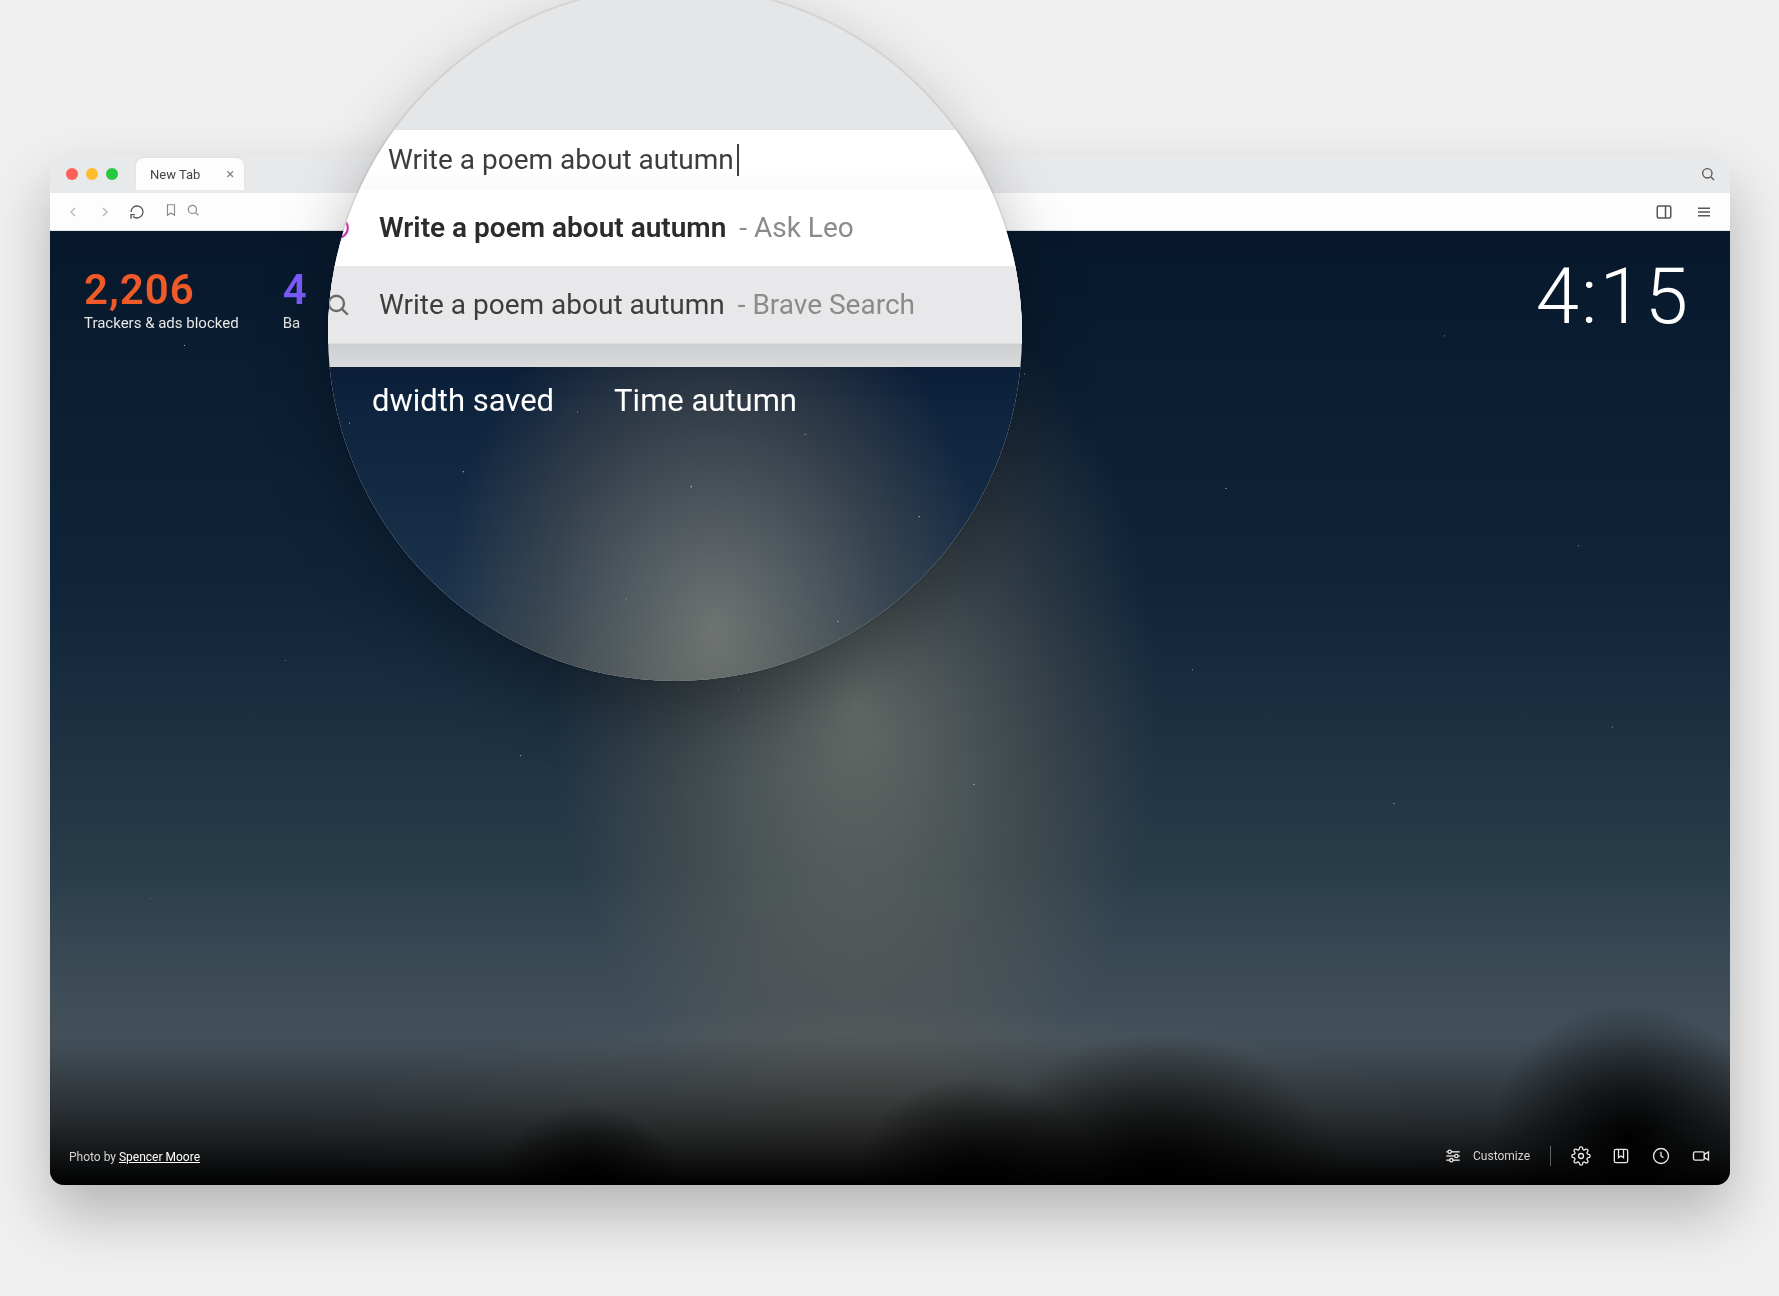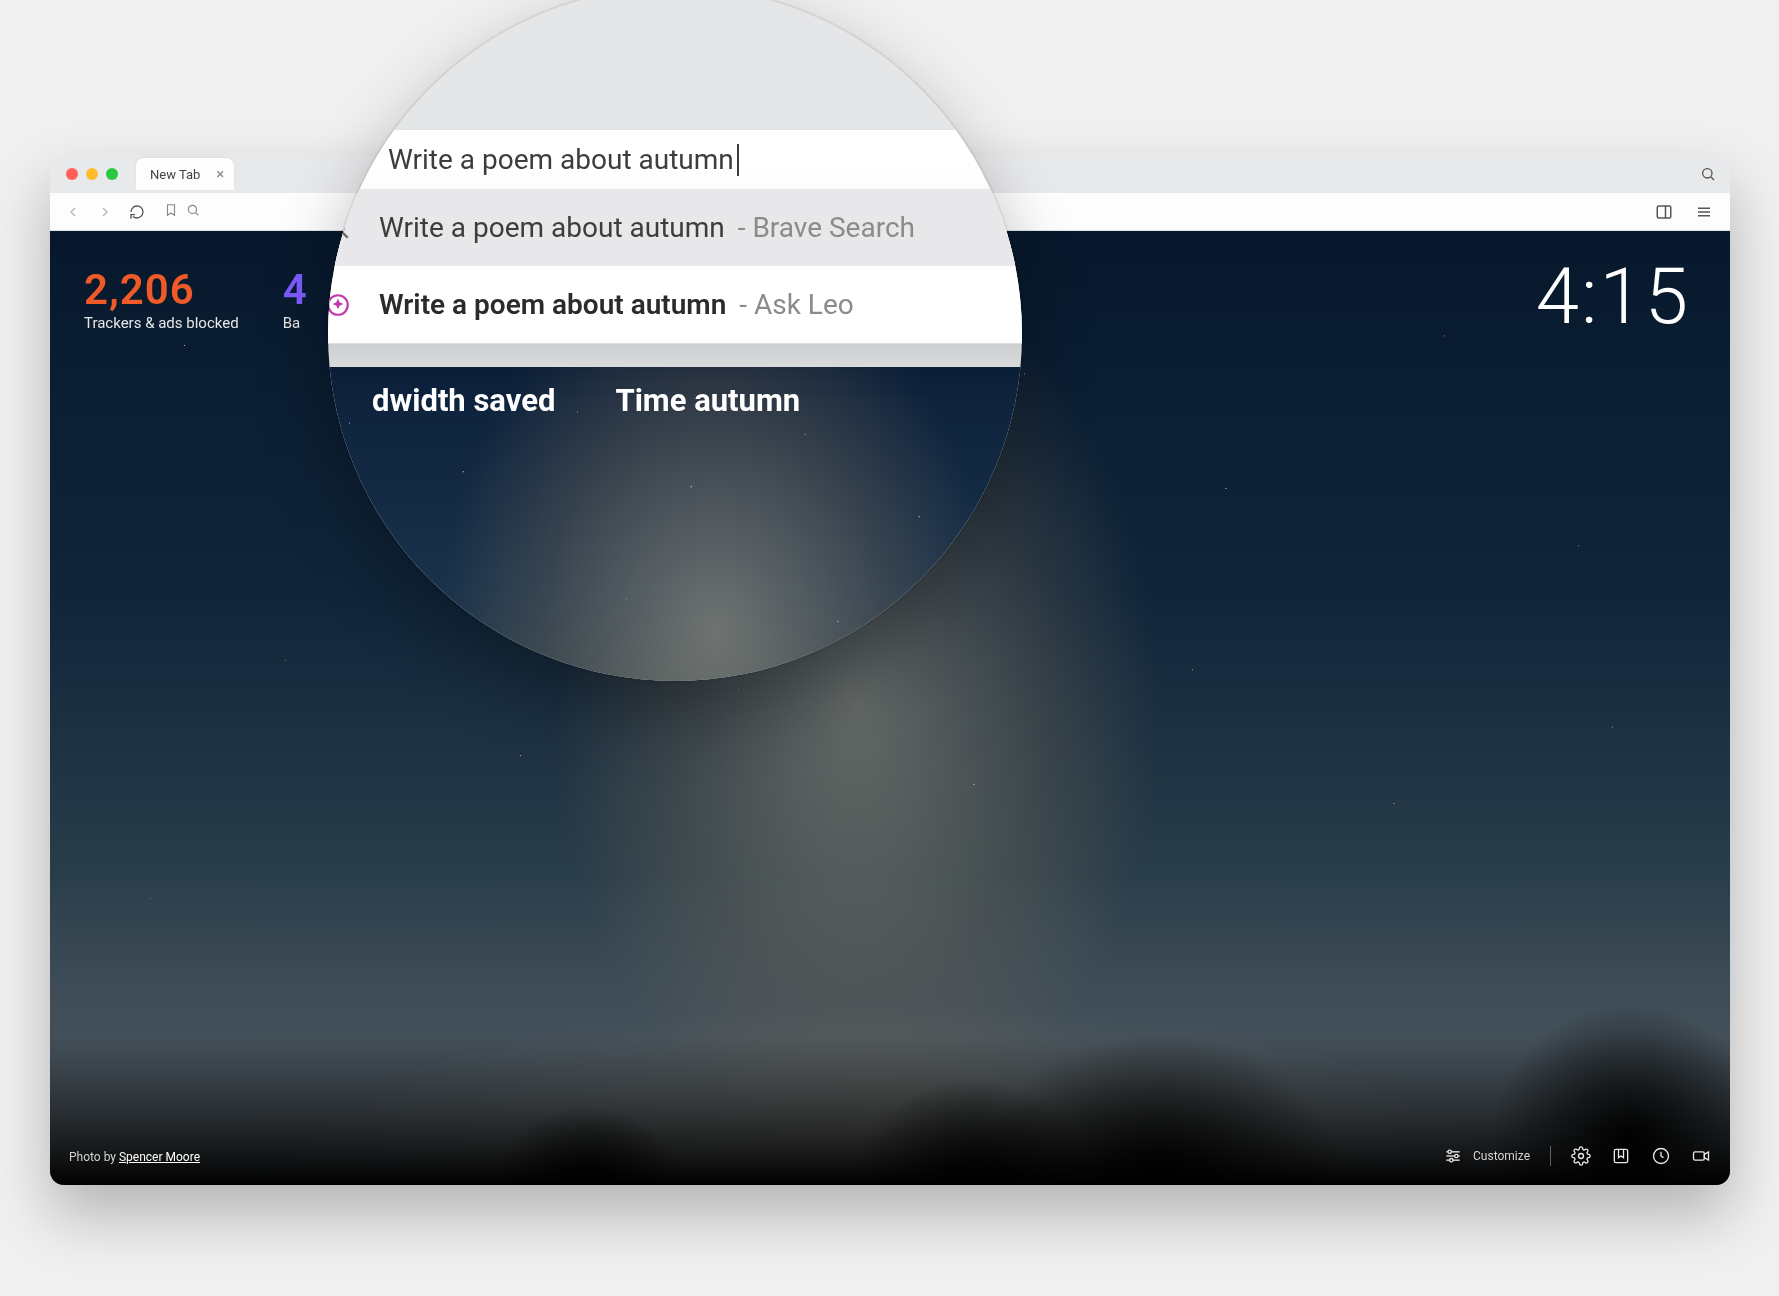--- a/index.html
+++ b/index.html
@@ -28,21 +28,21 @@
     height: 38px;
     background: #e8e9eb;
     display: flex;
     align-items: center;
     padding: 0 10px 0 16px;
   }
   .traffic-lights { display:flex; gap:8px; margin-right:18px; }
   .tl { width:12px; height:12px; border-radius:50%; }
   .tl.red{background:#ff5f57}.tl.yellow{background:#febc2e}.tl.green{background:#28c840}
   .tab {
-    display:flex; align-items:center; gap:16px;
+    display:flex; align-items:center; gap:26px;
     background:#fdfdfd; height:32px; border-radius:8px 8px 0 0;
     padding:0 10px 0 14px; font-size:13px; color:#444;
     box-shadow:0 -1px 3px rgba(0,0,0,.05);
   }
   .tab-close{font-size:15px;color:#888;cursor:pointer}
   .tab-strip .spacer{flex:1}
   .icon-btn{width:24px;height:24px;display:flex;align-items:center;justify-content:center;color:#555}
 
   
   .toolbar {
@@ -184,21 +184,21 @@
       radial-gradient(1.9px 1.9px at 80% 40%, #fff, transparent 60%),
       radial-gradient(1.4px 1.4px at 92% 22%, #fff, transparent 60%),
       radial-gradient(1.6px 1.6px at 18% 55%, #fff, transparent 60%),
       radial-gradient(1.4px 1.4px at 44% 62%, #fff, transparent 60%),
       radial-gradient(1.8px 1.8px at 70% 68%, #fff, transparent 60%);
     opacity:.7;
   }
   .mag-labels{
     position:absolute;top:395px;left:0;right:0;
     display:flex;gap:60px;padding-left:44px;
-    font-size:31px;color:#fff;font-weight:700;
+    font-size:31px;color:#fff;font-weight:400;
   }
 </style>
 </head>
 <body>
 
 <div class="browser-window">
 
   <div class="tab-strip">
     <div class="traffic-lights">
       <div class="tl red"></div>
@@ -332,42 +332,42 @@
     <div class="mag-tabbar"></div>
 
     <div class="mag-omnibox">
       <span>Write a poem about autumn</span>
       <span class="cursor"></span>
     </div>
 
     <div class="mag-under"></div>
 
     <div class="mag-dropdown">
+      <div class="mag-row ask">
+        <span class="r-icon leo">
+          <svg viewBox="0 0 24 24" width="26" height="26" fill="none" stroke="currentColor" stroke-width="2">
+              <circle cx="12" cy="12" r="9"></circle>
+              <path d="M12 6l1.5 3.4L17 11l-3.5 1.6L12 16l-1.5-3.4L7 11l3.5-1.6z" fill="currentColor" stroke="none"></path>
+            </svg>
+        </span>
+        <span>
+          <span class="q">Write a poem about autumn</span><span class="dash">  - </span><span class="suffix">Ask Leo</span>
+        </span>
+      </div>
       <div class="mag-row selected">
         <span class="r-icon">
           <svg viewBox="0 0 24 24" width="26" height="26" fill="none" stroke="currentColor" stroke-width="2.2">
               <circle cx="10.5" cy="10.5" r="7"></circle>
               <line x1="21" y1="21" x2="15.8" y2="15.8"></line>
             </svg>
         </span>
         <span>
           <span class="q">Write a poem about autumn</span><span class="dash"> - </span><span class="suffix">Brave Search</span>
         </span>
       </div>
-      <div class="mag-row ask">
-        <span class="r-icon leo">
-          <svg viewBox="0 0 24 24" width="26" height="26" fill="none" stroke="currentColor" stroke-width="2">
-              <circle cx="12" cy="12" r="9"></circle>
-              <path d="M12 6l1.5 3.4L17 11l-3.5 1.6L12 16l-1.5-3.4L7 11l3.5-1.6z" fill="currentColor" stroke="none"></path>
-            </svg>
-        </span>
-        <span>
-          <span class="q">Write a poem about autumn</span><span class="dash">  - </span><span class="suffix">Ask Leo</span>
-        </span>
-      </div>
     </div>
 
     <div class="mag-labels">
       <span>dwidth saved</span>
       <span>Time autumn</span>
     </div>
   </div>
 </div>
 
 </body></html>

